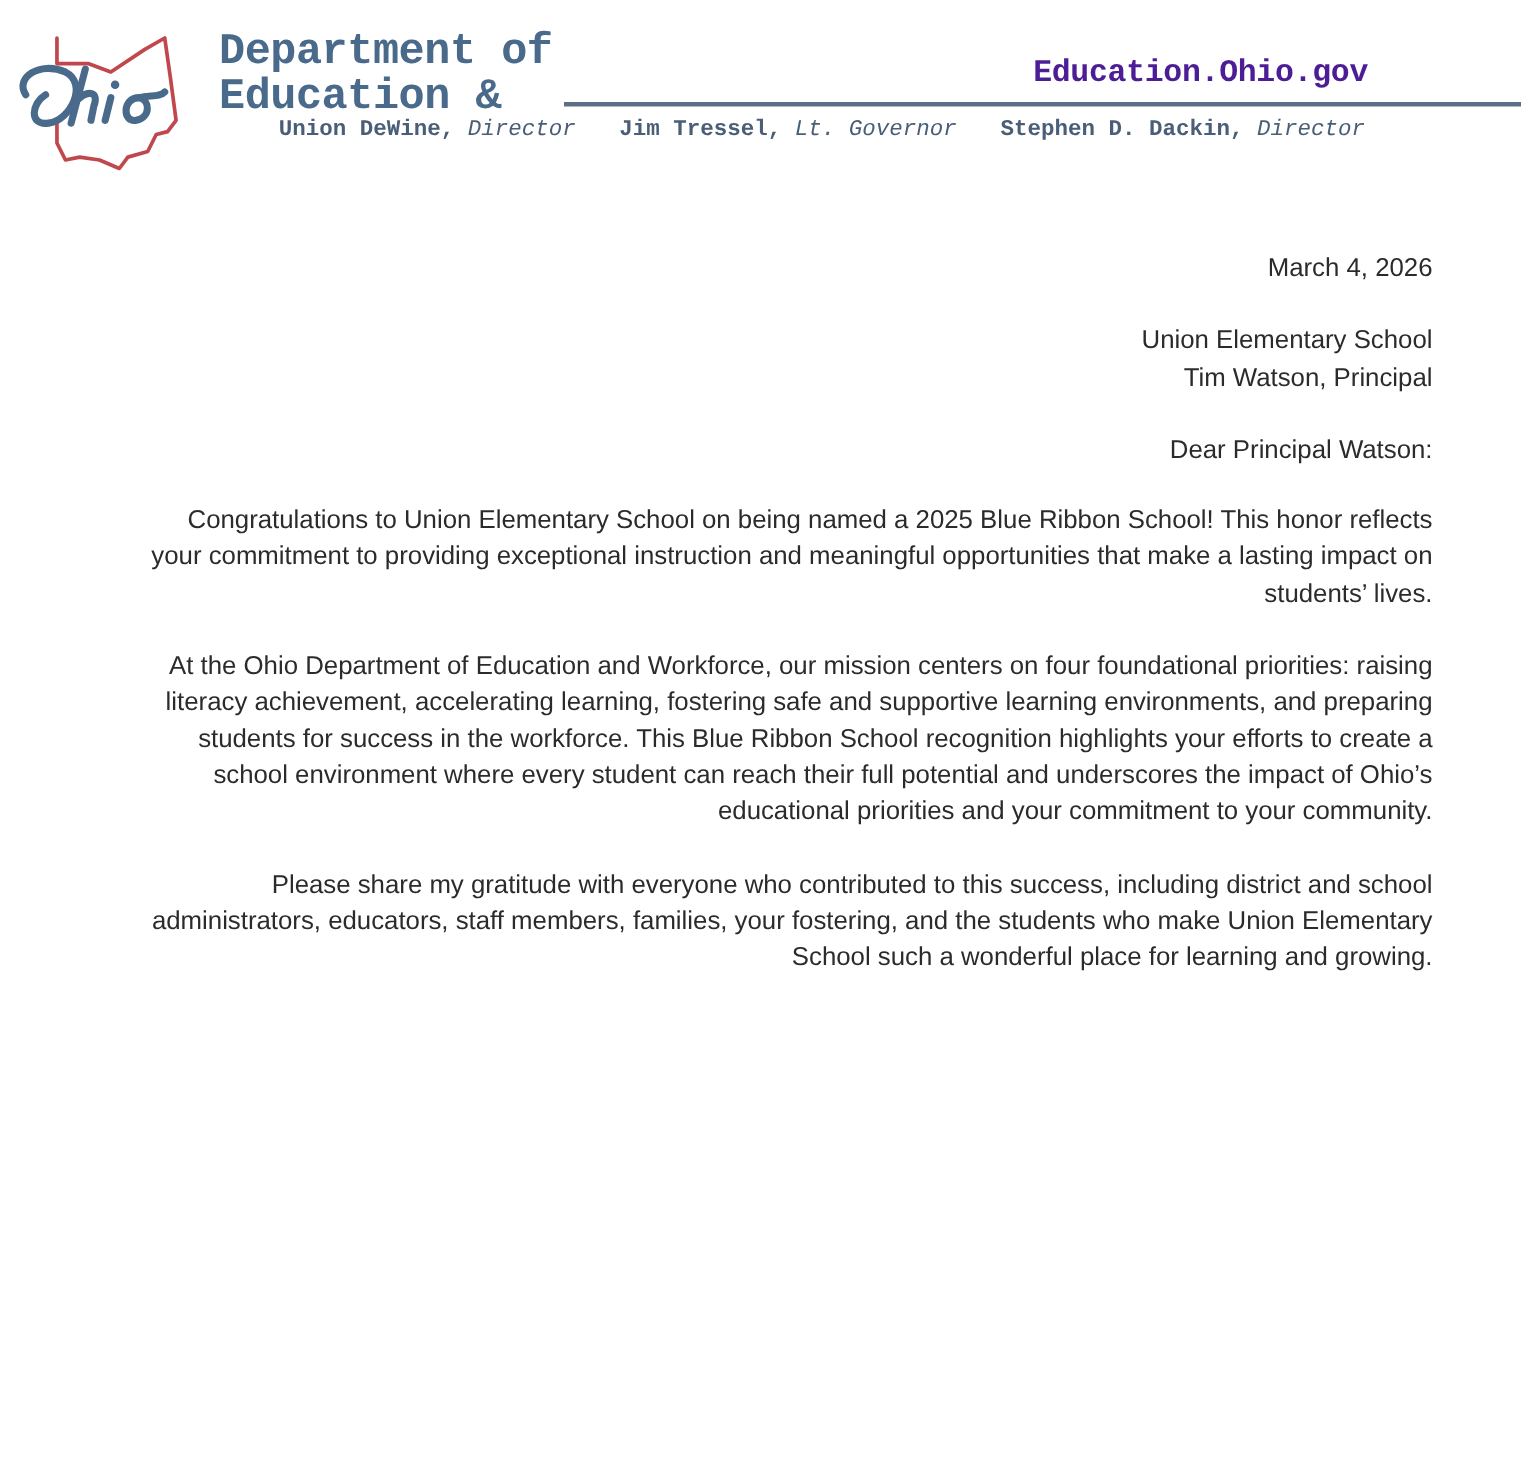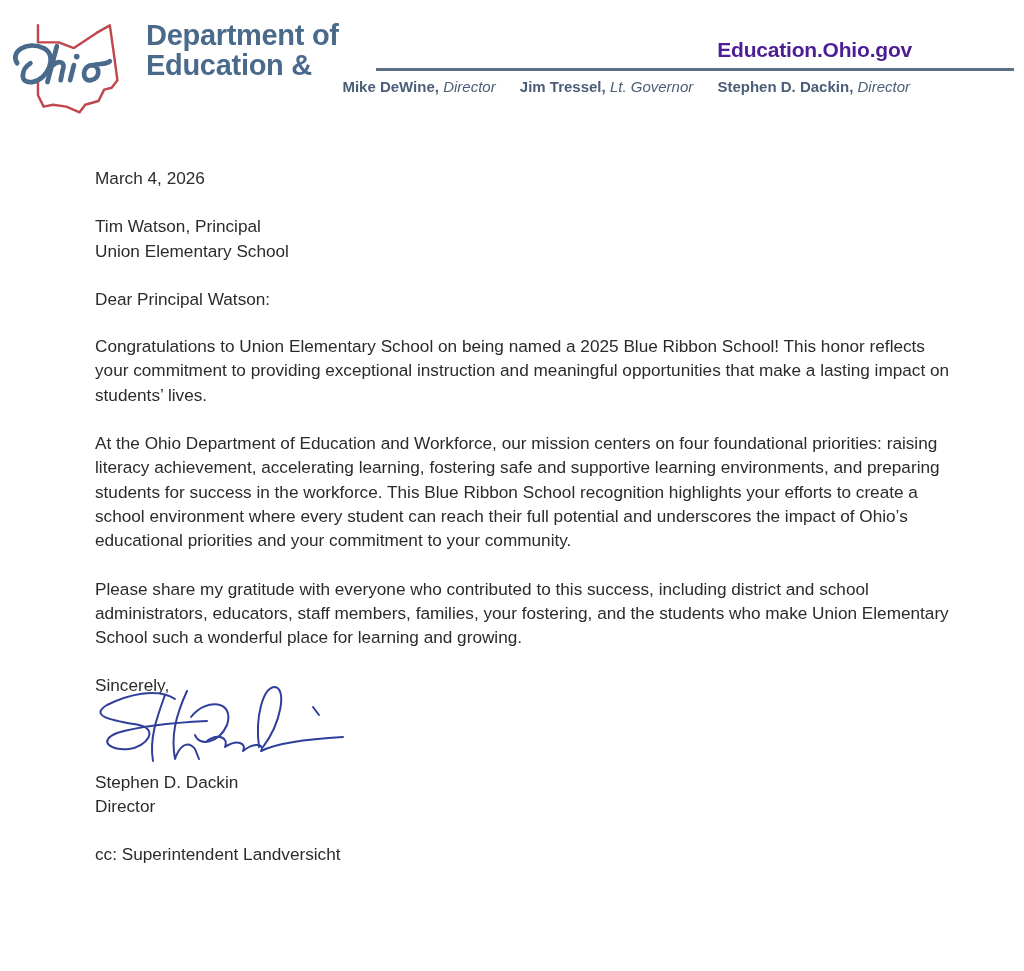--- a/index.html
+++ b/index.html
@@ -13,20 +13,21 @@
       position: relative;
       overflow: hidden;
       font-family: "Liberation Sans", "DejaVu Sans", sans-serif;
       color: #2b2b2b;
     }
     .letterhead {
       position: absolute;
       left: 0; top: 0;
       width: 924px;
       height: 130px;
+      font-family: Liberation Mono, monospace;
     }
     .logo-mark {
       position: absolute;
       left: 4px;
       top: 14px;
       width: 136px;
       height: 104px;
     }
     .org-name {
       position: absolute;
@@ -73,21 +74,21 @@
 
     .letter-body {
       position: absolute;
       left: 95px;
       top: 166px;
       width: 860px;
       font-size: 17.2px;
       line-height: 24.3px;
       color: #2b2b2b;
     }
-    .letter-body p { margin: 0; }
+    .letter-body p { margin: 0; text-align: right; }
     .date { margin-bottom: 24px !important; }
     .address { margin-bottom: 24px !important; }
     .salutation { margin-bottom: 23px !important; }
     .para { margin-bottom: 24px !important; }
     .signature-block {
       position: relative;
       margin-top: 0;
     }
     .closing { margin: 0; }
     .signature-svg {
@@ -121,58 +122,41 @@
   <div class="org-name">
     <div>Department of</div>
     <div>Education &amp;</div>
   </div>
 
   <div class="website">Education.Ohio.gov</div>
   <div class="rule"></div>
 
   <div class="officials">
     <span class="official">
-      <span class="name">Mike DeWine,</span>
+      <span class="name">Union DeWine,</span>
       <span class="title">Director</span>
     </span>
     <span class="official">
       <span class="name">Jim Tressel,</span>
       <span class="title">Lt. Governor</span>
     </span>
     <span class="official">
       <span class="name">Stephen D. Dackin,</span>
       <span class="title">Director</span>
     </span>
   </div>
 </div>
 
 <div class="letter-body">
   <p class="date">March 4, 2026</p>
 
   <div class="address">
+    <p>Union Elementary School</p>
     <p>Tim Watson, Principal</p>
-    <p>Union Elementary School</p>
   </div>
 
   <p class="salutation">Dear Principal Watson:</p>
 
   <p class="para">Congratulations to Union Elementary School on being named a 2025 Blue Ribbon School! This honor reflects your commitment to providing exceptional instruction and meaningful opportunities that make a lasting impact on students’ lives.</p>
   <p class="para">At the Ohio Department of Education and Workforce, our mission centers on four foundational priorities: raising literacy achievement, accelerating learning, fostering safe and supportive learning environments, and preparing students for success in the workforce. This Blue Ribbon School recognition highlights your efforts to create a school environment where every student can reach their full potential and underscores the impact of Ohio’s educational priorities and your commitment to your community.</p>
   <p class="para">Please share my gratitude with everyone who contributed to this success, including district and school administrators, educators, staff members, families, your fostering, and the students who make Union Elementary School such a wonderful place for learning and growing.</p>
 
-  <div class="signature-block">
-    <p class="closing">Sincerely,</p>
-    <svg class="signature-svg" viewBox="0 0 270 110" xmlns="http://www.w3.org/2000/svg">
-      <g fill="none" stroke="#2f3f9a" stroke-width="2" stroke-linecap="round" stroke-linejoin="round">
-        <path d="M88 22 C70 10 40 18 20 28 C0 40 30 44 52 48 C72 52 60 70 42 72 C24 74 10 64 30 56 C50 50 80 46 120 44"></path>
-        <path d="M78 18 C70 40 62 62 66 84"></path>
-        <path d="M100 14 C88 40 84 60 88 82 C92 70 100 62 108 72 L112 82"></path>
-        <path d="M104 40 C120 20 148 24 140 48 C132 66 112 70 108 58"></path>
-        <path d="M120 64 C130 56 142 60 138 70 C150 62 160 66 156 74 C168 64 178 68 174 74 C190 66 220 62 256 60"></path>
-        <path d="M172 70 C168 40 176 10 188 10 C200 12 194 46 176 70"></path>
-        <path d="M226 30 L232 38"></path>
-      </g>
-    </svg>
-    <p class="signer">Stephen D. Dackin</p>
-    <p>Director</p>
-    <p class="cc">cc: Superintendent Landversicht</p>
-  </div>
 </div>
 
 </body></html>

